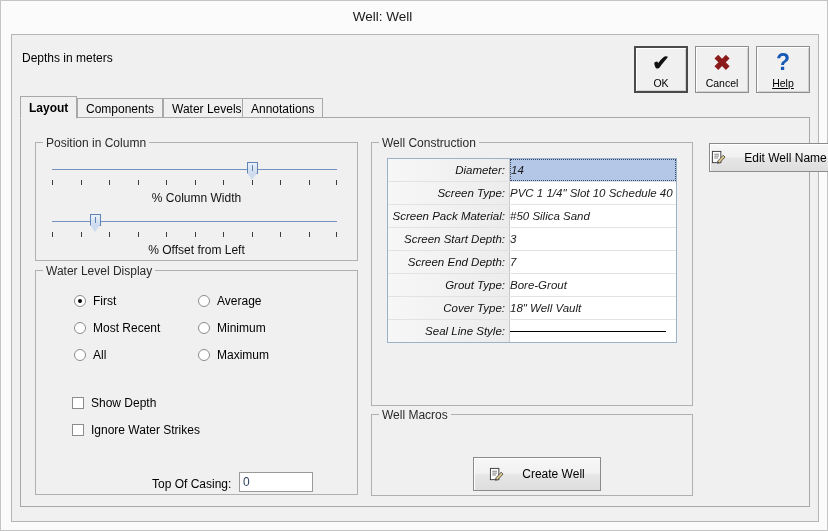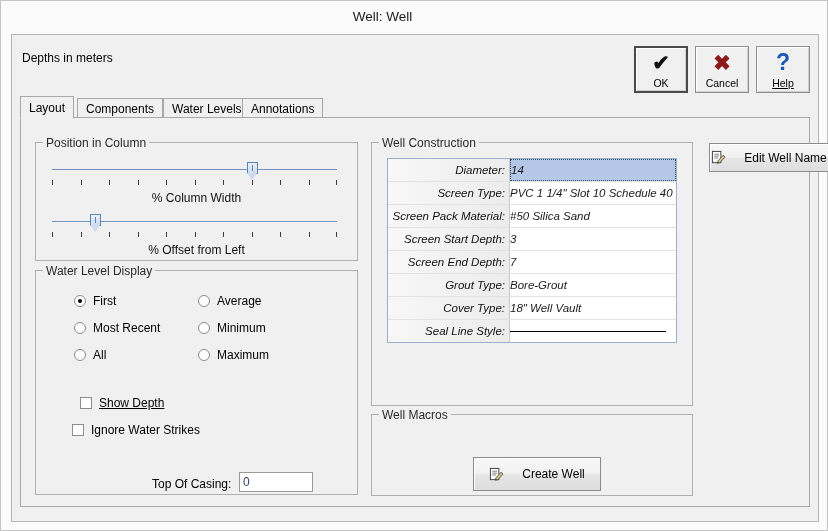--- a/index.html
+++ b/index.html
@@ -115,20 +115,21 @@
     border-top: 1px solid #a8a8a8;
     box-sizing: border-box;
     cursor: default;
   }
   .tab.active {
     top: 0px;
     height: 23px;
     background: #f0f0f0;
     border-bottom: 1px solid #f0f0f0;
     z-index: 3;
+    font-weight: bold;
   }
 
   
   #tabpage {
     position: absolute;
     left: 8px; top: 82px;
     width: 790px; height: 390px;
     border: 1px solid #a8a8a8;
     background: #f0f0f0;
     box-sizing: border-box;
@@ -461,21 +462,21 @@
         </div>
         <div class="optrow" style="left:162px; top:50px;">
           <span class="radio"></span>
           <span class="optlabel">Minimum</span>
         </div>
         <div class="optrow" style="left:162px; top:77px;">
           <span class="radio"></span>
           <span class="optlabel">Maximum</span>
         </div>
 
-        <div class="optrow" style="left:44px; top:125px;text-decoration:underline;">
+        <div class="optrow" style="left:36px; top:125px;">
           <span class="checkbox"></span>
           <span class="optlabel">Show Depth</span>
         </div>
         <div class="optrow" style="left:36px; top:152px;">
           <span class="checkbox"></span>
           <span class="optlabel">Ignore Water Strikes</span>
         </div>
 
         <div id="toc-label" style="left:116px; top:206px;">Top Of Casing:</div>
         <div class="textbox" style="left:203px; top:201px; width:74px; height:20px;" placeholder="">0</div>

